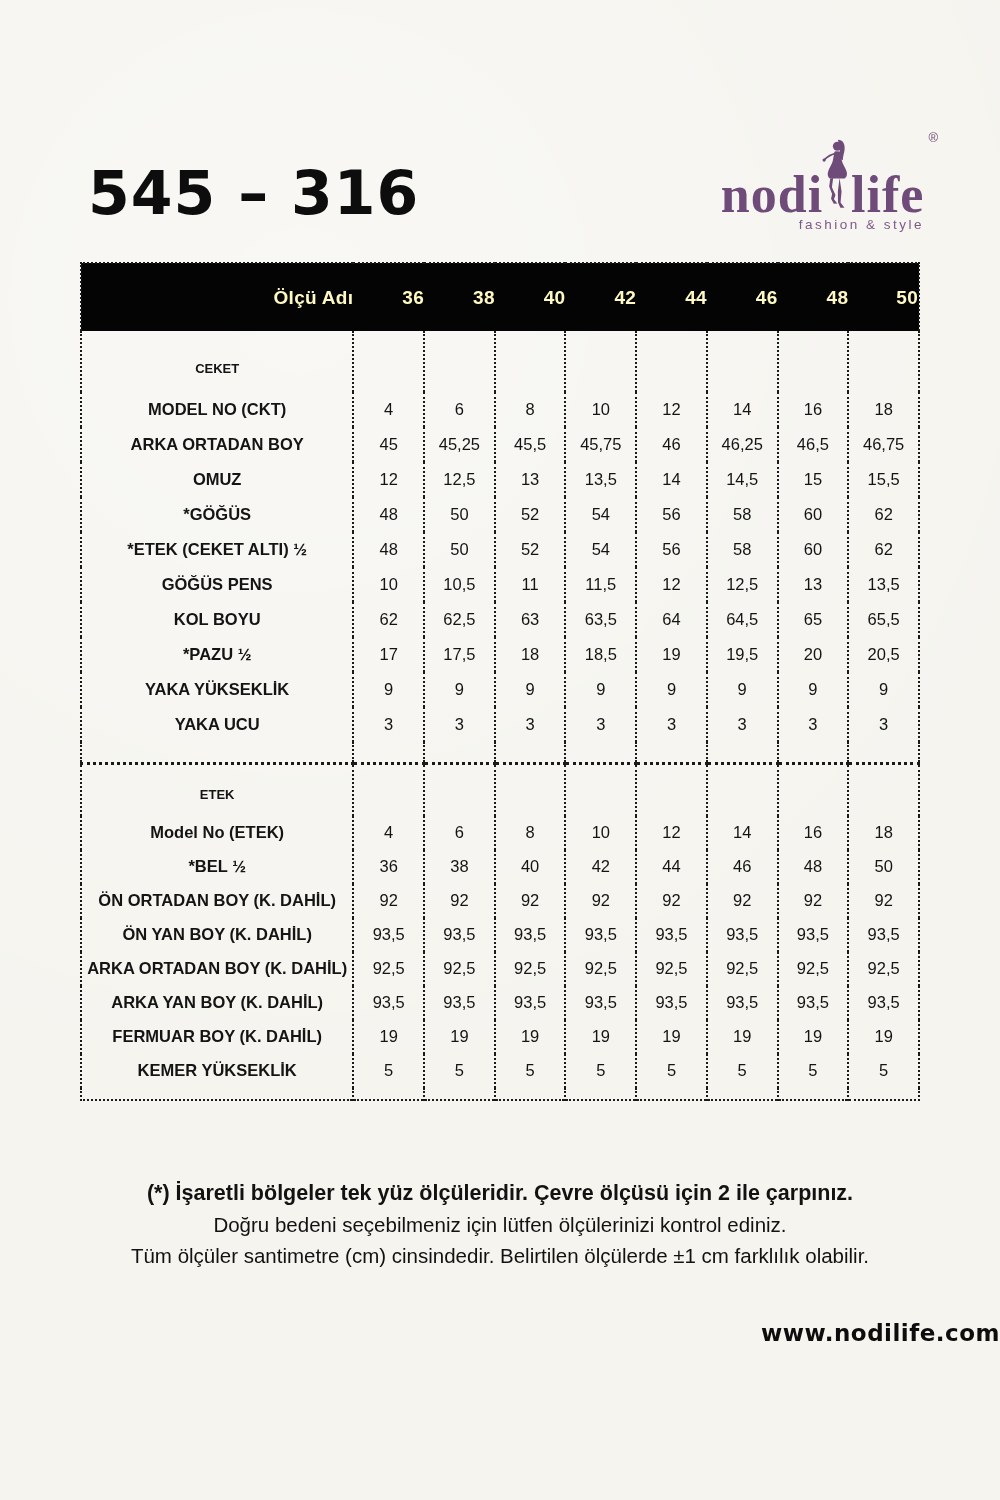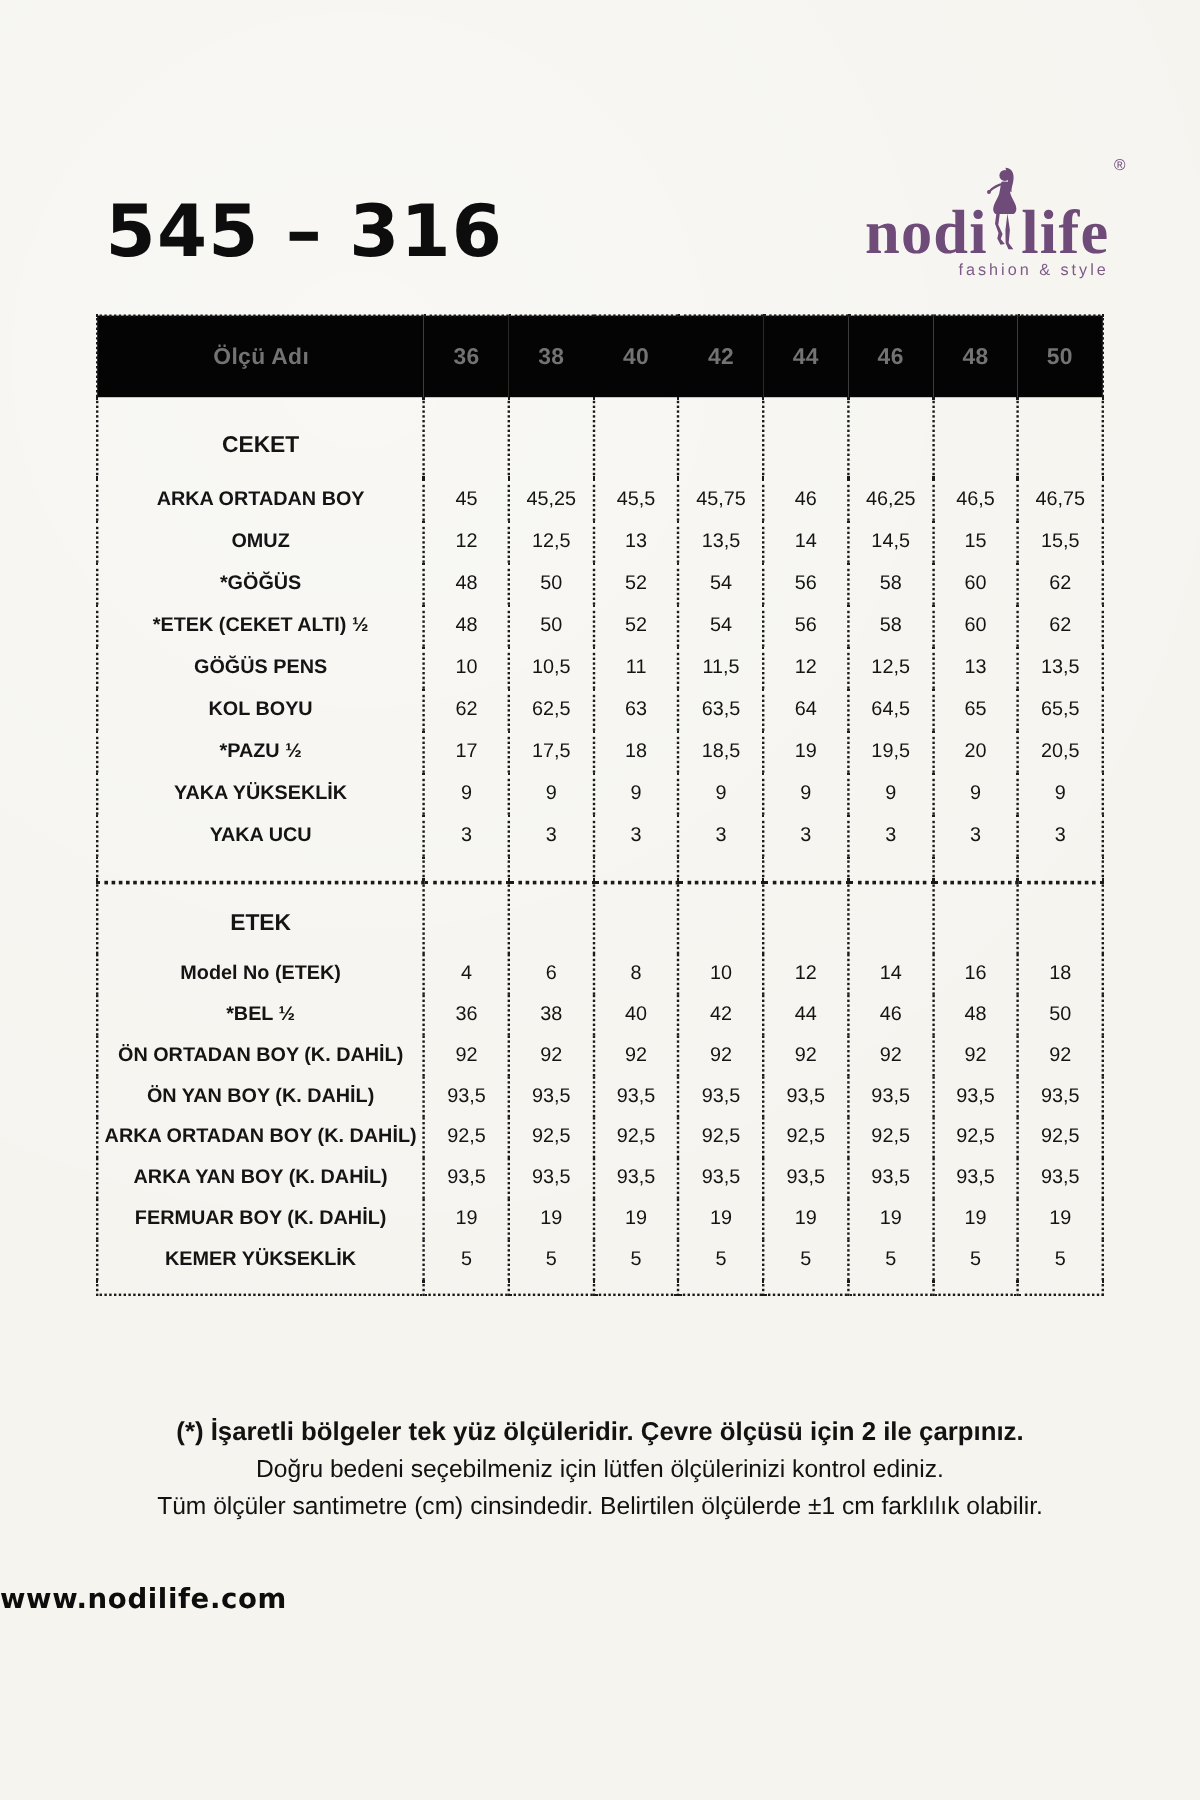--- a/index.html
+++ b/index.html
@@ -76,36 +76,36 @@
     position: absolute;
     left: 80px;
     top: 262px;
     width: 840px;
     border-collapse: collapse;
     table-layout: fixed;
     border: 2px dotted #1a1a1a;
   }
   .size-table thead tr { background: #040404; height: 68px; }
   .size-table thead td {
-    color: #737373;
+    color: #fef9c3;
     font-weight: 700;
     font-size: 19px;
-    text-align: center;
+    text-align: right;
     letter-spacing: .3px;
   }
   .size-table tbody td {
     text-align: center;
     font-size: 16.5px;
     vertical-align: middle;
   }
   .size-table tbody td + td { border-left: 2px dotted #1a1a1a; }
   .size-table tbody td.label-cell { font-weight: 700; letter-spacing: 0; padding: 0 4px; }
   .size-table tr.data-row { height: 35px; }
   .size-table tr.data-row.sec1 { height: 34px; }
-  .size-table tr.section-title td { font-weight: 700; font-size: 19px; }
+  .size-table tr.section-title td { font-weight: 700; font-size: 13px; }
   .size-table tr.section-title.st0 td { padding-top: 30px; padding-bottom: 16px; }
   .size-table tr.section-title.st1 td { padding-top: 22px; padding-bottom: 14px; }
   .size-table tr.section-divider td { border-top: 3px dotted #1a1a1a; }
   .size-table tr.spacer0 { height: 21px; }
   .size-table tr.spacer1 { height: 12px; }
 
   
   .notes {
     position: absolute;
     top: 1178px;
@@ -114,21 +114,21 @@
     text-align: center;
     color: #121212;
   }
   .note-line { line-height: 31px; font-size: 20.5px; }
   .note-line.bold { font-weight: 700; font-size: 21.5px; }
   .website {
     position: absolute;
     top: 1320px;
     left: 0;
     width: 1000px;
-    text-align: left;
+    text-align: right;
     font-family: "DejaVu Sans", sans-serif;
     font-weight: 700;
     font-size: 23px;
     letter-spacing: .5px;
     color: #0d0d0d;
   }
 </style>
 </head>
 <body>
 
@@ -193,20 +193,31 @@
           <td></td>
           <td></td>
           <td></td>
           <td></td>
           <td></td>
           <td></td>
           <td></td>
           <td></td>
         </tr>
         <tr class="data-row sec0">
+          <td class="label-cell">MODEL NO (CKT)</td>
+          <td>4</td>
+          <td>6</td>
+          <td>8</td>
+          <td>10</td>
+          <td>12</td>
+          <td>14</td>
+          <td>16</td>
+          <td>18</td>
+        </tr>
+        <tr class="data-row sec0">
           <td class="label-cell">ARKA ORTADAN BOY</td>
           <td>45</td>
           <td>45,25</td>
           <td>45,5</td>
           <td>45,75</td>
           <td>46</td>
           <td>46,25</td>
           <td>46,5</td>
           <td>46,75</td>
         </tr>

